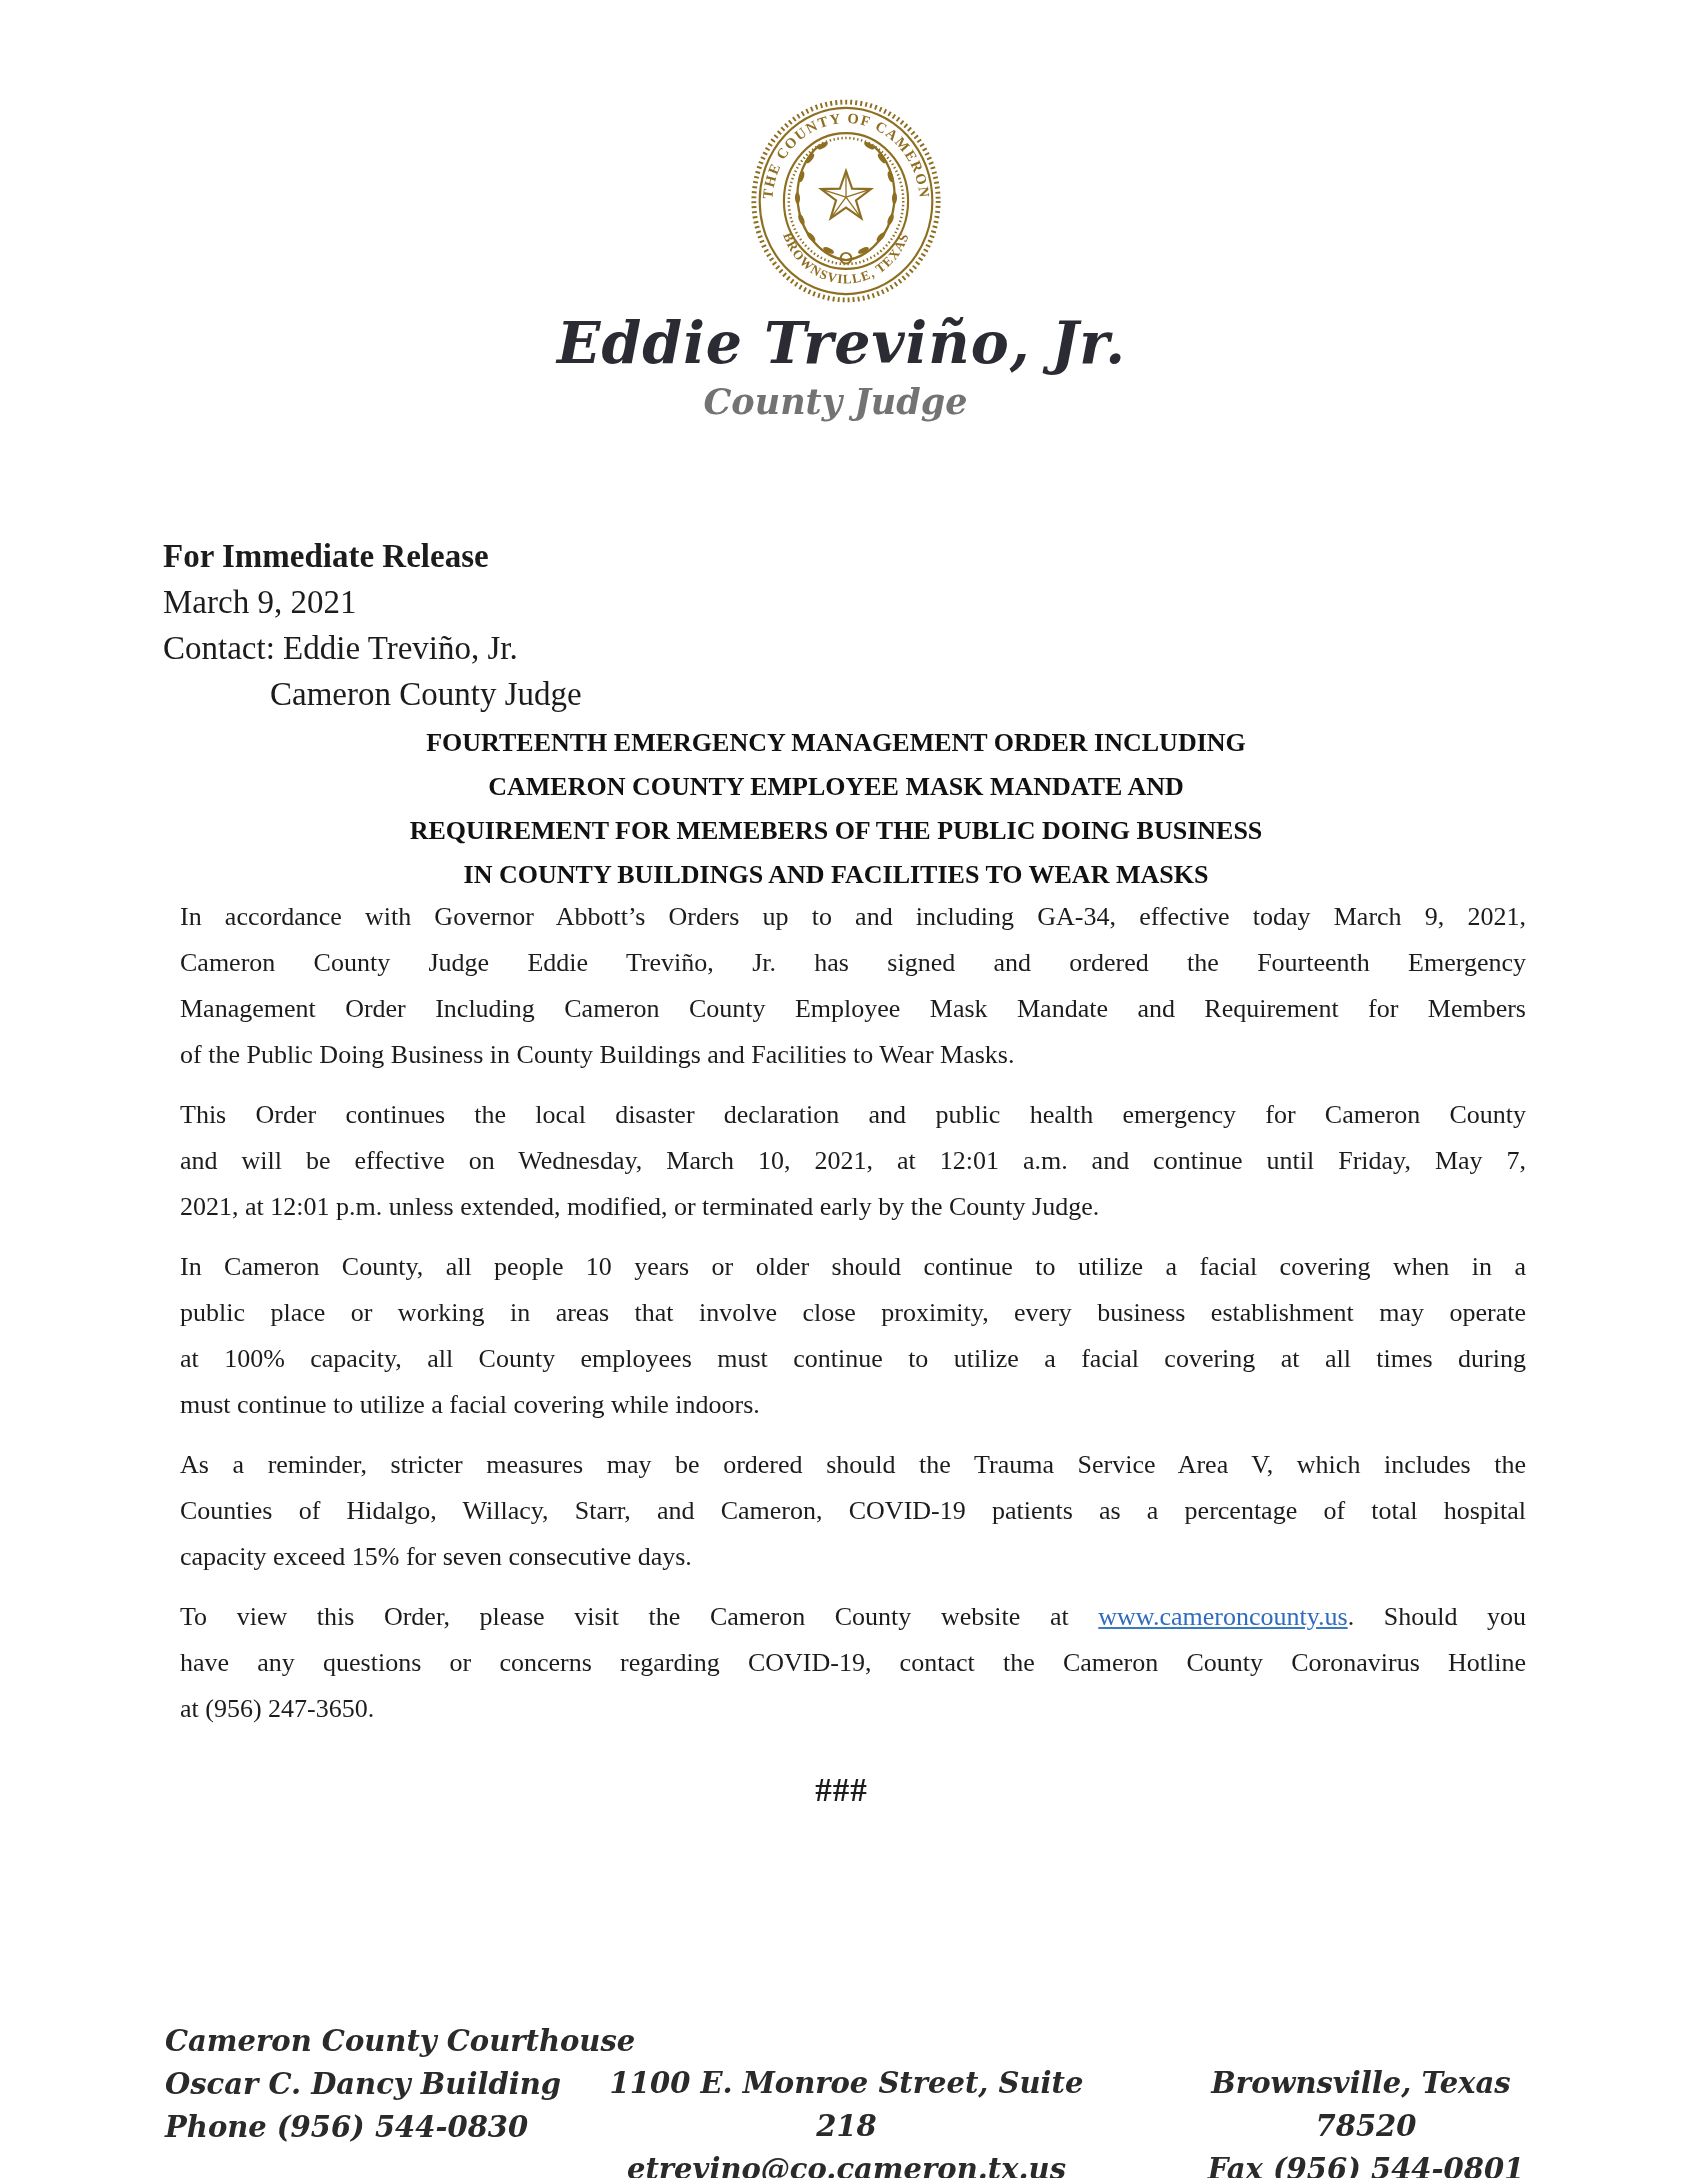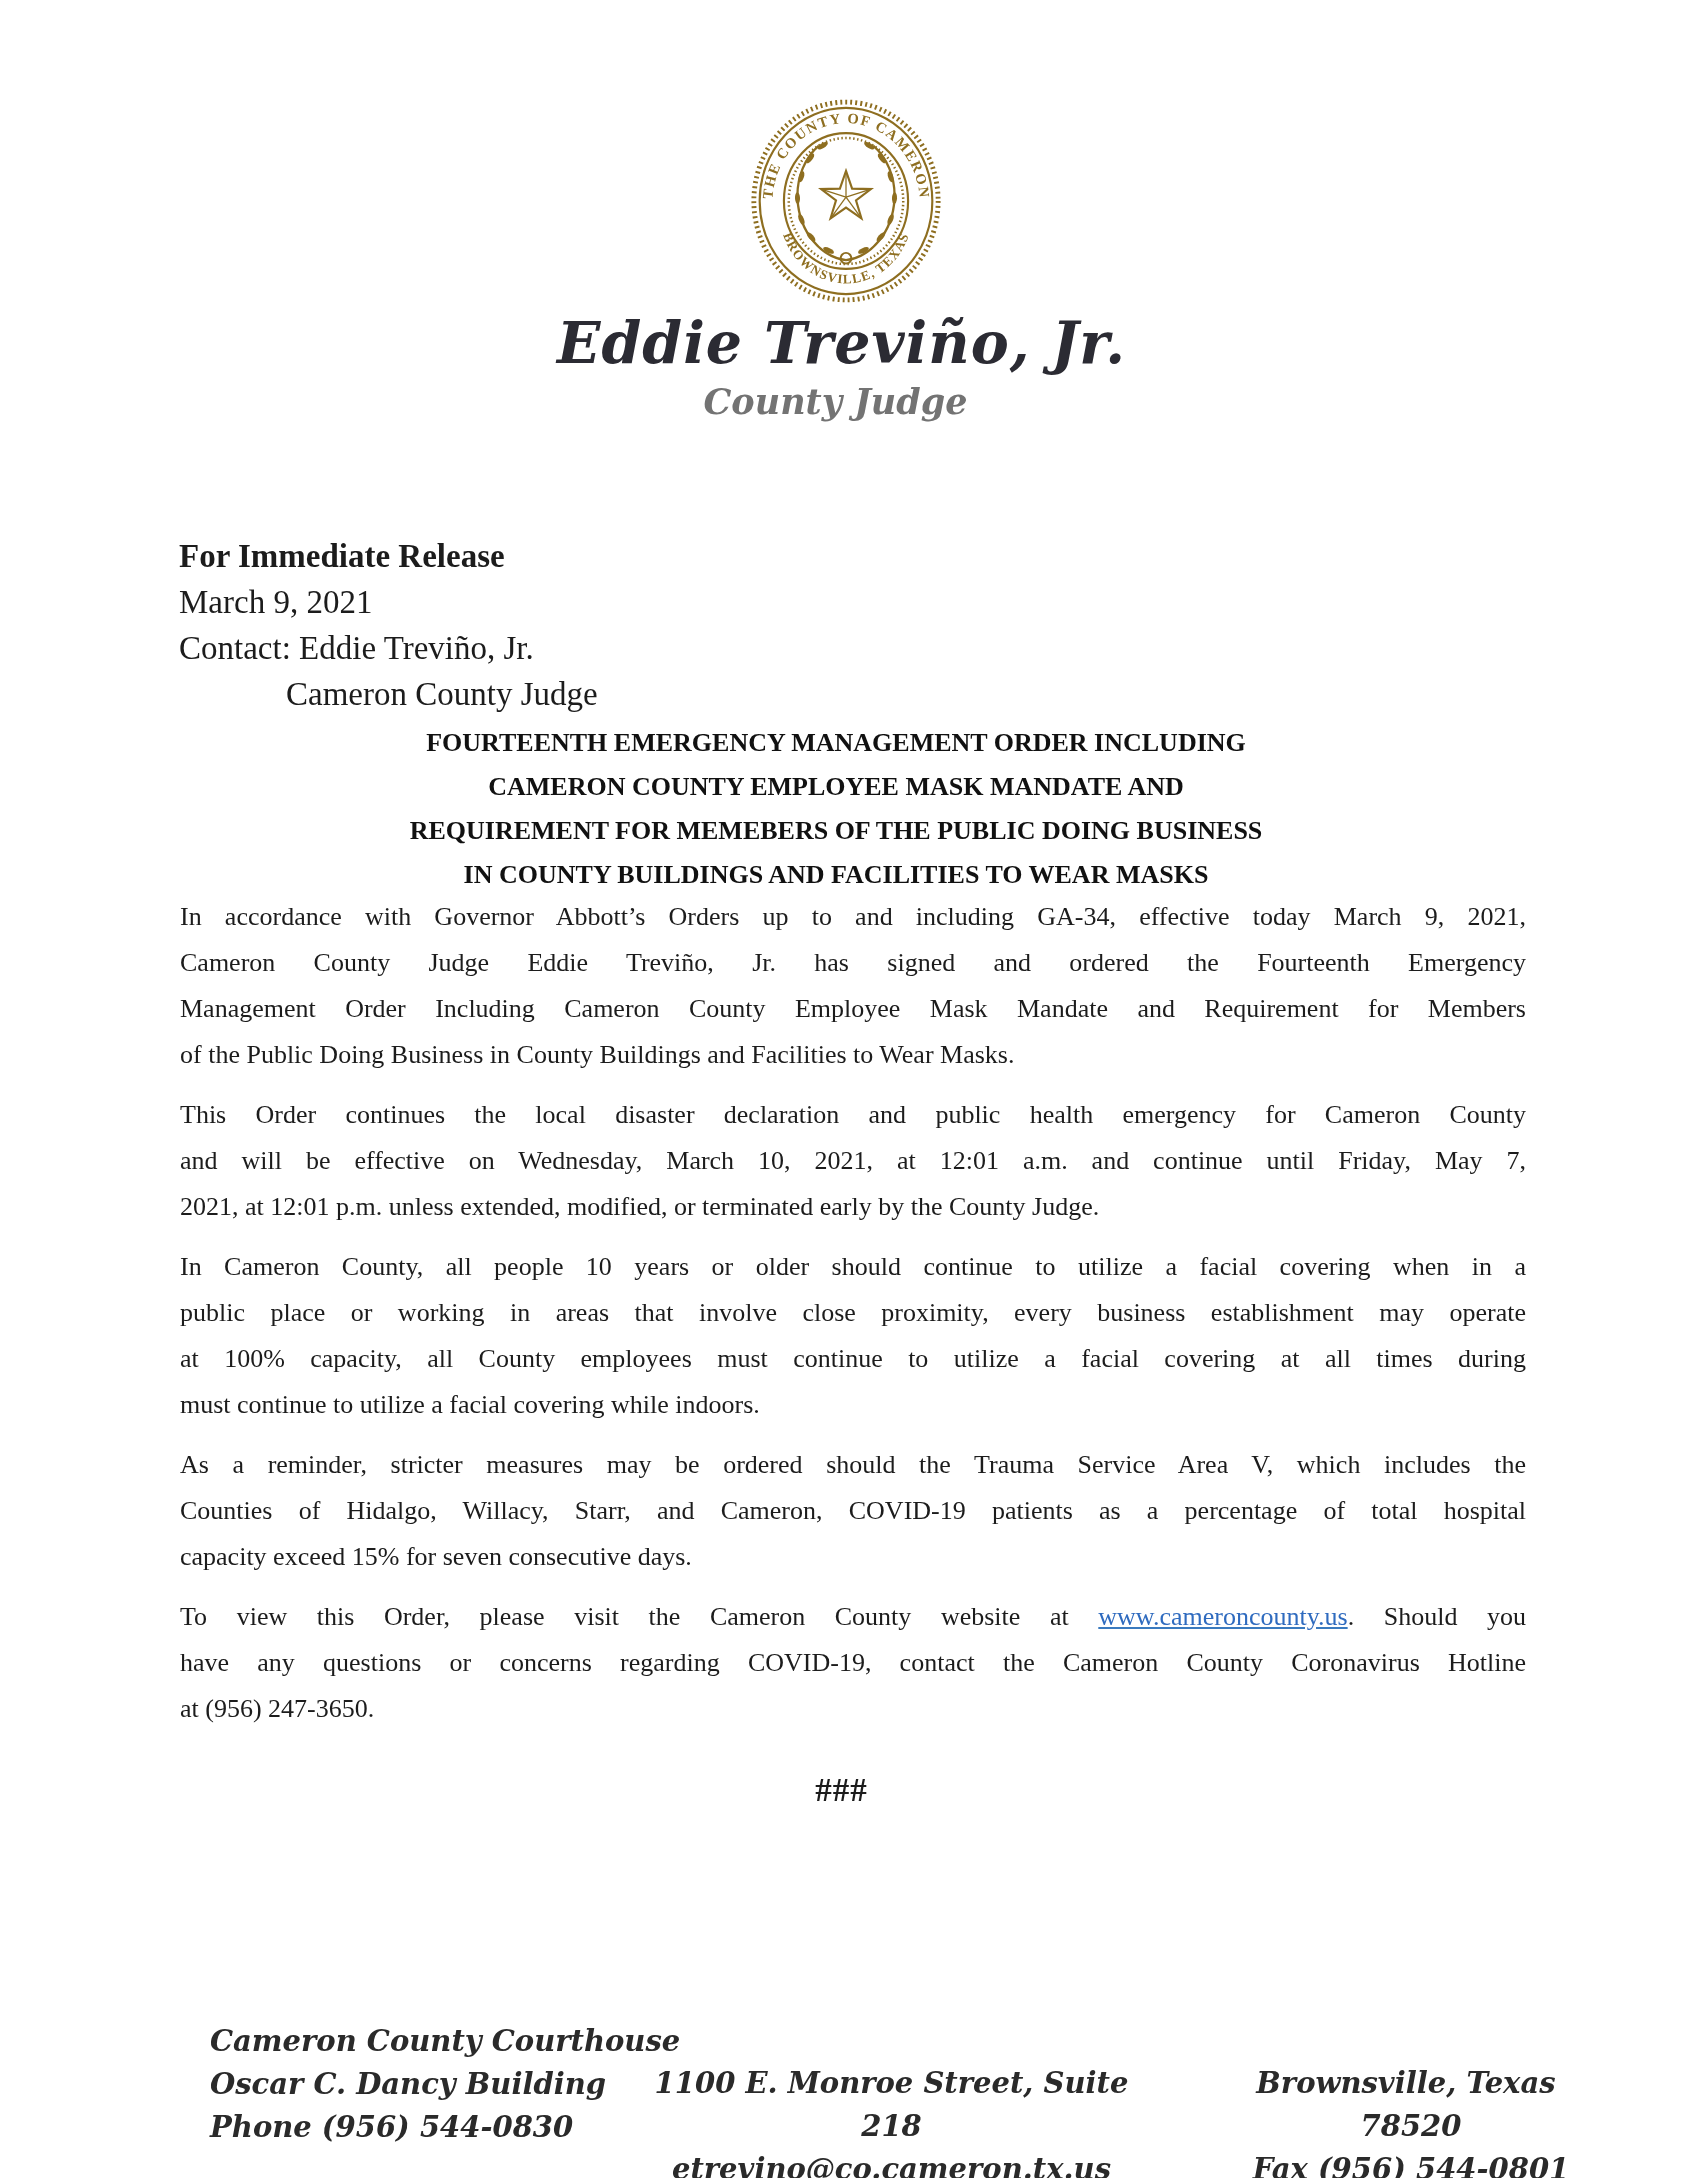--- a/index.html
+++ b/index.html
@@ -25,21 +25,21 @@
   .lh-title{
     position:absolute;left:0;right:12px;top:381px;
     text-align:center;
     font-family:"DejaVu Serif", serif;
     font-style:italic;font-weight:bold;
     font-size:35px;color:#737373;
   }
   
   .release{
     position:absolute;left:163px;top:533px;
-    font-size:33px;line-height:46px;color:#1c1c1c;margin-left:16px;
+    font-size:33px;line-height:46px;color:#1c1c1c;
   }
   .release .bold{font-weight:bold;}
   .release .indent{padding-left:107px;}
   
   .headline{
     position:absolute;left:163px;top:721px;width:1346px;
     text-align:center;font-weight:bold;
     font-size:26px;line-height:44px;color:#111;
   }
   
@@ -59,21 +59,21 @@
   .endmark{
     position:absolute;left:0;right:0;top:1772px;
     text-align:center;font-weight:bold;font-size:33px;color:#1c1c1c;
     letter-spacing:1px;
   }
   
   .footer-col{
     position:absolute;
     font-family:"DejaVu Serif", serif;
     font-style:italic;font-weight:bold;
-    font-size:29px;line-height:43px;color:#2a2a2a;margin-left:45px;
+    font-size:29px;line-height:43px;color:#2a2a2a;
   }
   .footer-left{left:165px;top:2020px;text-align:left;}
   .footer-center{left:589px;top:2062px;width:515px;text-align:center;}
   .footer-right{left:1183px;top:2062px;width:366px;text-align:center;}
   .underlined{text-decoration:underline;color:#2a2a2a;}
 </style>
 </head>
 <body>
 
 <div class="page">

